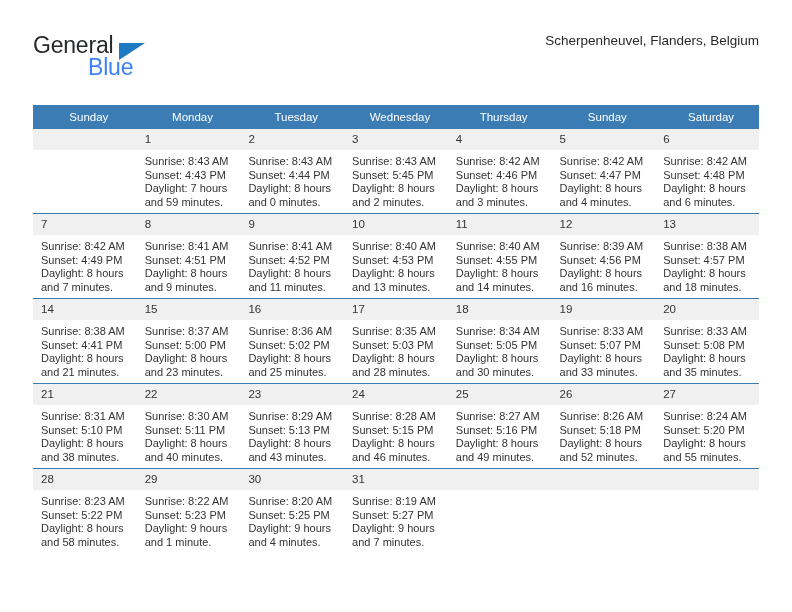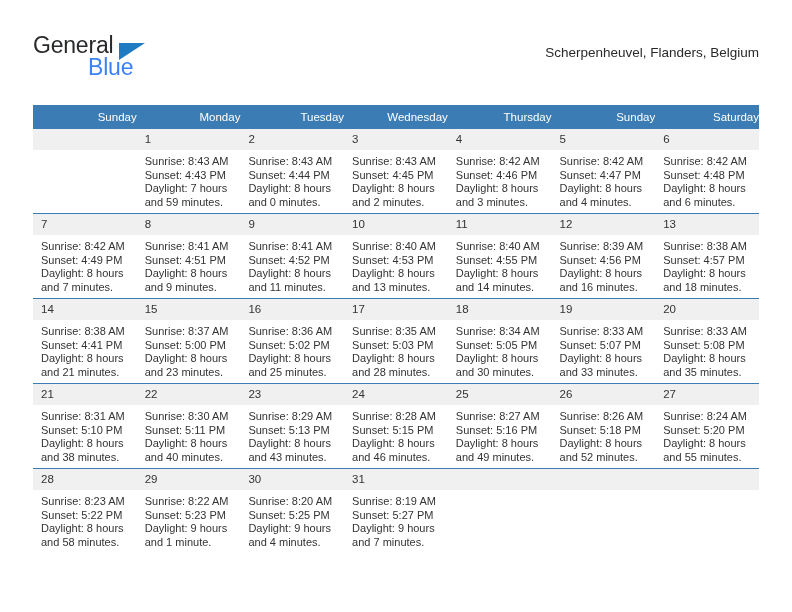--- a/index.html
+++ b/index.html
@@ -72,39 +72,39 @@
   .cal-title {
     font-size: 27px;
     color: #29292b;
     line-height: 32px;
     white-space: nowrap;
   }
   .cal-subtitle {
     font-size: 13.5px;
     color: #29292b;
     line-height: 19px;
-    margin-top: 15px;
+    margin-top: 3px;
     white-space: nowrap;
   }
 
   
   .calendar {
     position: absolute;
     left: 33px;
     top: 105px;
     width: 726px;
     border-collapse: collapse;
     table-layout: fixed;
   }
   .calendar th {
     background: #3b7cb4;
     color: #ffffff;
     font-size: 11.5px;
     font-weight: normal;
-    text-align: right;
+    text-align: center;
     padding: 5px 0 6px 8px;
     height: 13px;
     vertical-align: middle;
   }
   .calendar td {
     vertical-align: top;
     padding: 0;
     border-top: 1.3px solid #3b7cb4;
     background: #ffffff;
     width: 103.7px;
@@ -192,21 +192,21 @@
               <div>Sunrise: 8:43 AM</div>
               <div>Sunset: 4:44 PM</div>
               <div>Daylight: 8 hours</div>
               <div>and 0 minutes.</div>
             </div>
           </td>
           <td>
             <div class="daynum">3</div>
             <div class="cellbody">
               <div>Sunrise: 8:43 AM</div>
-              <div>Sunset: 4:45 PM</div>
+              <div>Sunset: 5:45 PM</div>
               <div>Daylight: 8 hours</div>
               <div>and 2 minutes.</div>
             </div>
           </td>
           <td>
             <div class="daynum">4</div>
             <div class="cellbody">
               <div>Sunrise: 8:42 AM</div>
               <div>Sunset: 4:46 PM</div>
               <div>Daylight: 8 hours</div>

